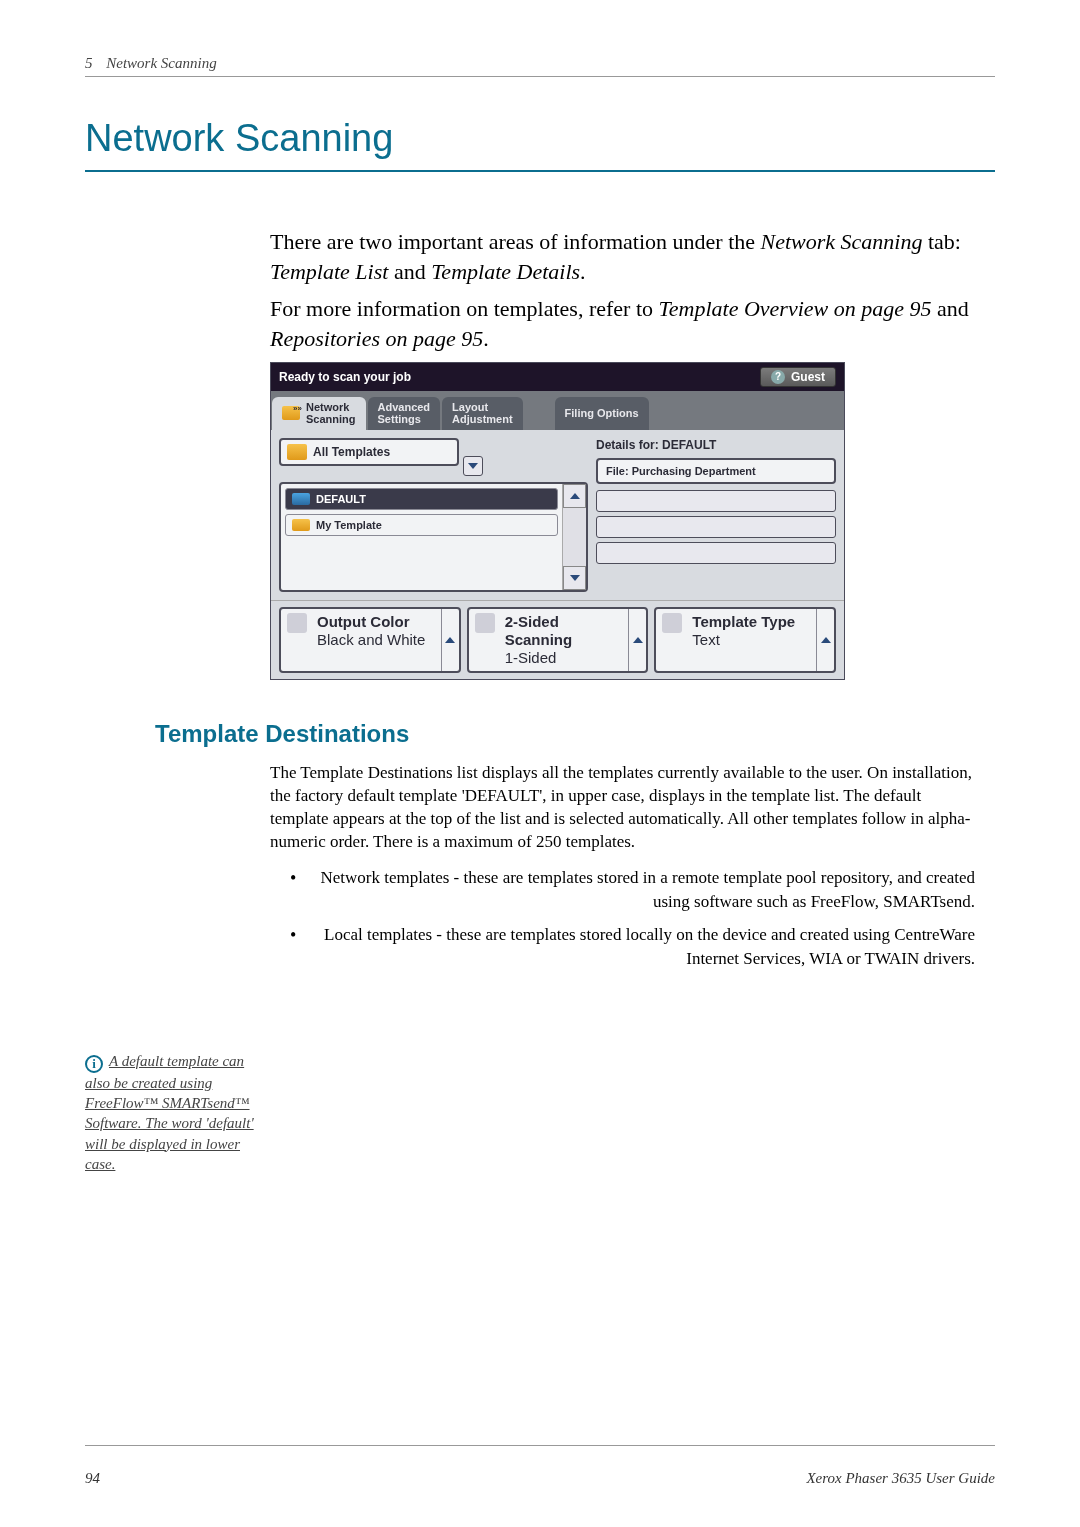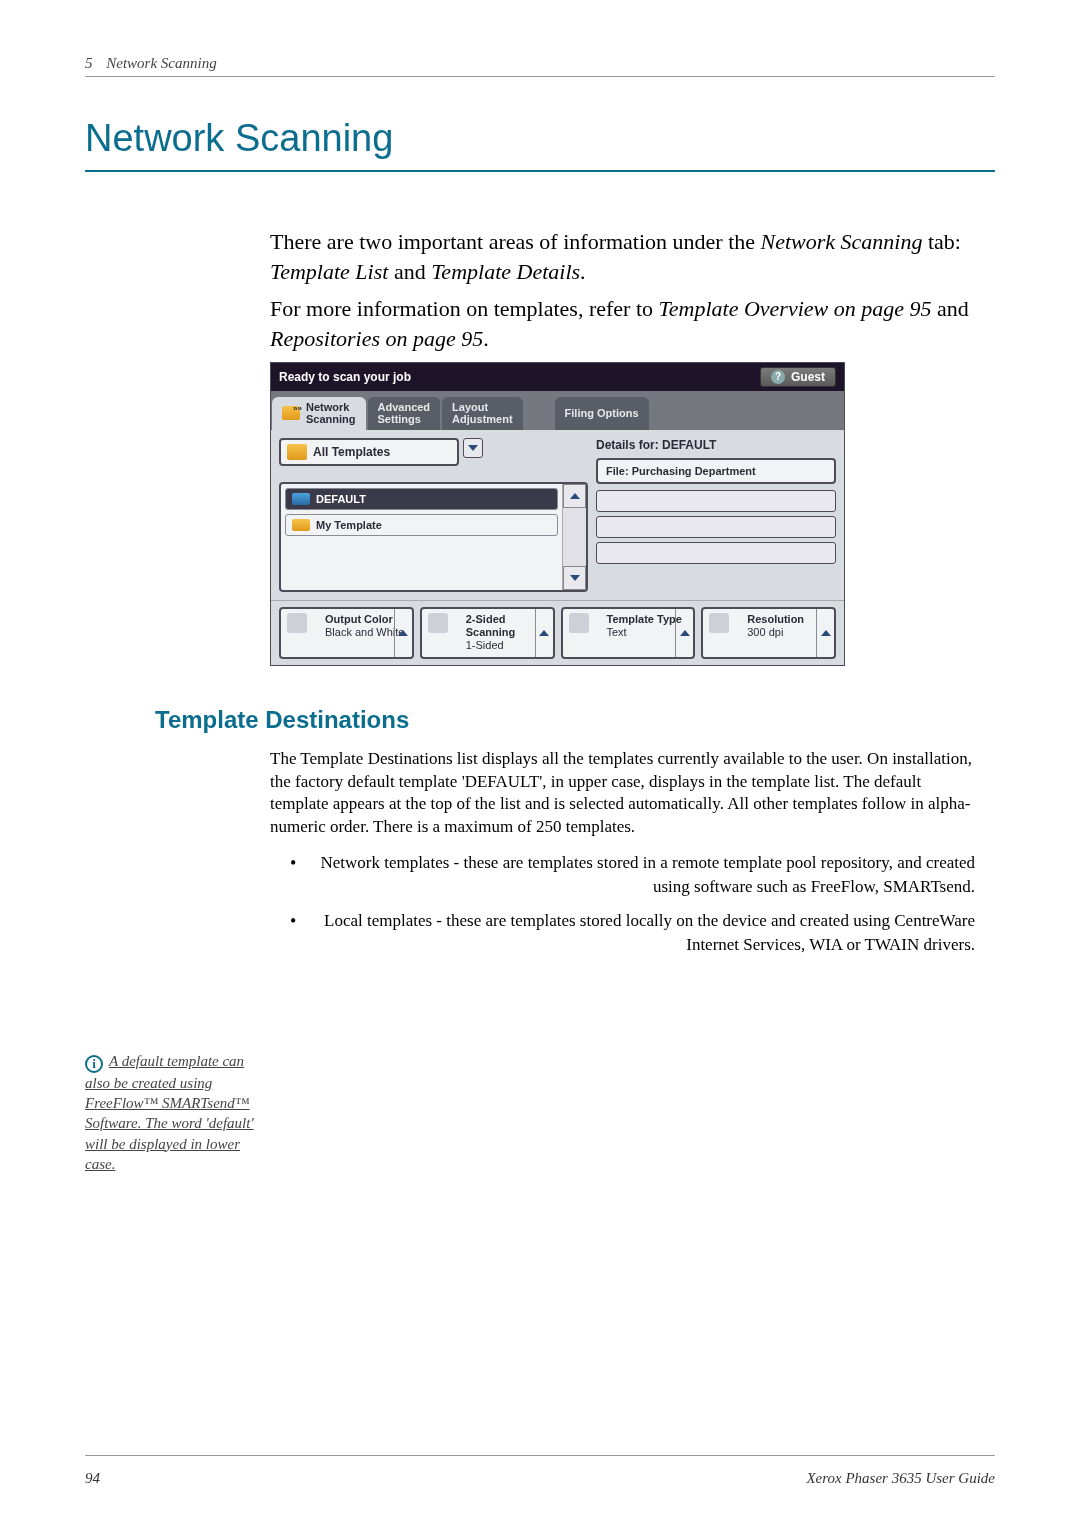--- a/index.html
+++ b/index.html
@@ -153,22 +153,22 @@
   .details-box{border:2px solid #4d4d5a;border-radius:4px;background:#f2f3f5;padding:5px 8px;font-weight:bold;font-size:11px;margin-bottom:6px;}
   .detail-row{border:1px solid #4d4d5a;height:22px;border-radius:3px;margin-bottom:4px;background:#e8e8ee;}
 
   .ss-bottom{
     background:#d8dbe0;border-top:1px solid #aaa;
     display:flex; gap:6px; padding:6px 8px;
     color:#2b2b37;
   }
   .opt-btn{
     border:2px solid #4d4d5a;border-radius:4px;background:#f2f3f5;
-    flex:1; padding:4px 6px; font-size:11px;
-    display:flex; gap:18px; align-items:flex-start;
+    flex:1; padding:4px 6px; font-size:15px;
+    display:flex; gap:10px; align-items:flex-start;
     position:relative;
   }
   .opt-btn .opt-icon{width:20px;height:20px;background:#cfcfd8;border-radius:3px;flex-shrink:0;}
   .opt-btn .opt-text{display:flex;flex-direction:column;line-height:1.2;}
   .opt-btn .opt-title{font-weight:bold;}
   .arrow-btn{width:18px;border-left:1px solid #8a8a95;display:flex;align-items:center;justify-content:center;position:absolute;right:0;top:0;bottom:0;}
 
   h2.section-title{
     color:#0b6e8f;
     font-family: Verdana, Arial, sans-serif;
@@ -196,21 +196,21 @@
     display:inline-flex;width:18px;height:18px;border:2px solid #0b6e8f;border-radius:50%;
     color:#0b6e8f;font-weight:bold;font-style:normal;align-items:center;justify-content:center;
     font-family:Georgia,serif;font-size:13px;margin-right:6px;vertical-align:-2px;
   }
 
   .footer{
     position:absolute;
     bottom:40px;
     left:85px; right:85px;
     border-top:1px solid #999;
-    padding-top:14px;
+    padding-top:24px;
     display:flex;justify-content:space-between;
     font-style:italic;font-size:15px;color:#333;
   }
 </style>
 </head>
 <body>
 
 <div class="page">
   <div class="running-head">
     <span class="chap-num">5</span>
@@ -247,21 +247,21 @@
         </div>
         <div class="tab inactive">
           <span><span>Layout</span><br><span>Adjustment</span></span>
         </div>
         <div class="tab inactive" style="margin-left:30px;">
           <span>Filing Options</span>
         </div>
       </div>
       <div class="ss-panel">
         <div class="left-panel">
-          <div style="display:flex;align-items:flex-start;">
+          <div style="display:flex;align-items:flex-end;">
             <div class="all-templates">
               <span class="folder-icon"></span>
               <span>All Templates</span>
             </div>
             <div class="dd-btn" style="position:static;margin-left:4px;">
                 <span class="tri-down"></span>
               </div>
           </div>
           <div class="tmpl-list">
             <div class="tmpl-items">
@@ -317,30 +317,20 @@
         <div class="opt-btn">
           <span class="opt-icon"></span>
           <span class="opt-text">
             <span class="opt-title">Template Type</span>
             <span>Text</span>
           </span>
           <span class="arrow-btn">
               <span class="tri-up"></span>
             </span>
         </div>
-        <div class="opt-btn">
-          <span class="opt-icon"></span>
-          <span class="opt-text">
-            <span class="opt-title">Resolution</span>
-            <span>300 dpi</span>
-          </span>
-          <span class="arrow-btn">
-              <span class="tri-up"></span>
-            </span>
-        </div>
       </div>
     </div>
   </div>
 
   <h2 class="section-title">Template Destinations</h2>
   <div class="body-col section-body">
     <p>The Template Destinations list displays all the templates currently available to the user. On installation, the factory default template 'DEFAULT', in upper case, displays in the template list. The default template appears at the top of the list and is selected automatically. All other templates follow in alpha-numeric order. There is a maximum of 250 templates.</p>
     <ul class="bullets">
       <li>Network templates - these are templates stored in a remote template pool repository, and created using software such as FreeFlow, SMARTsend.</li>
       <li>Local templates - these are templates stored locally on the device and created using CentreWare Internet Services, WIA or TWAIN drivers.</li>

